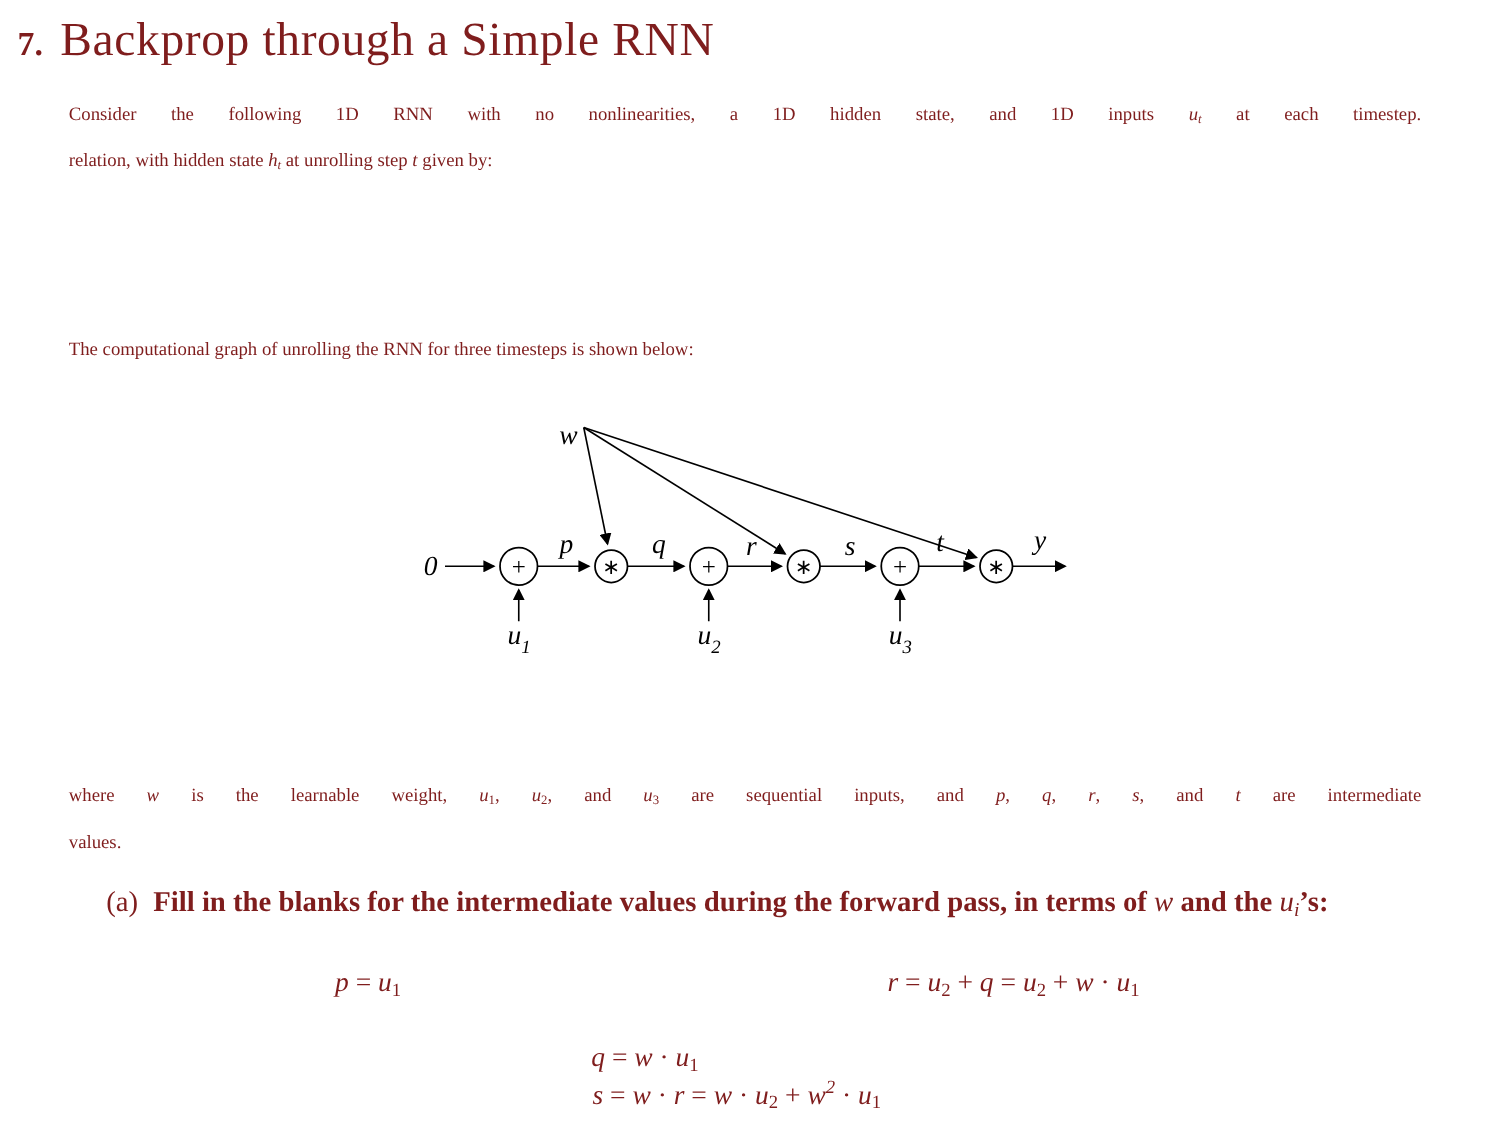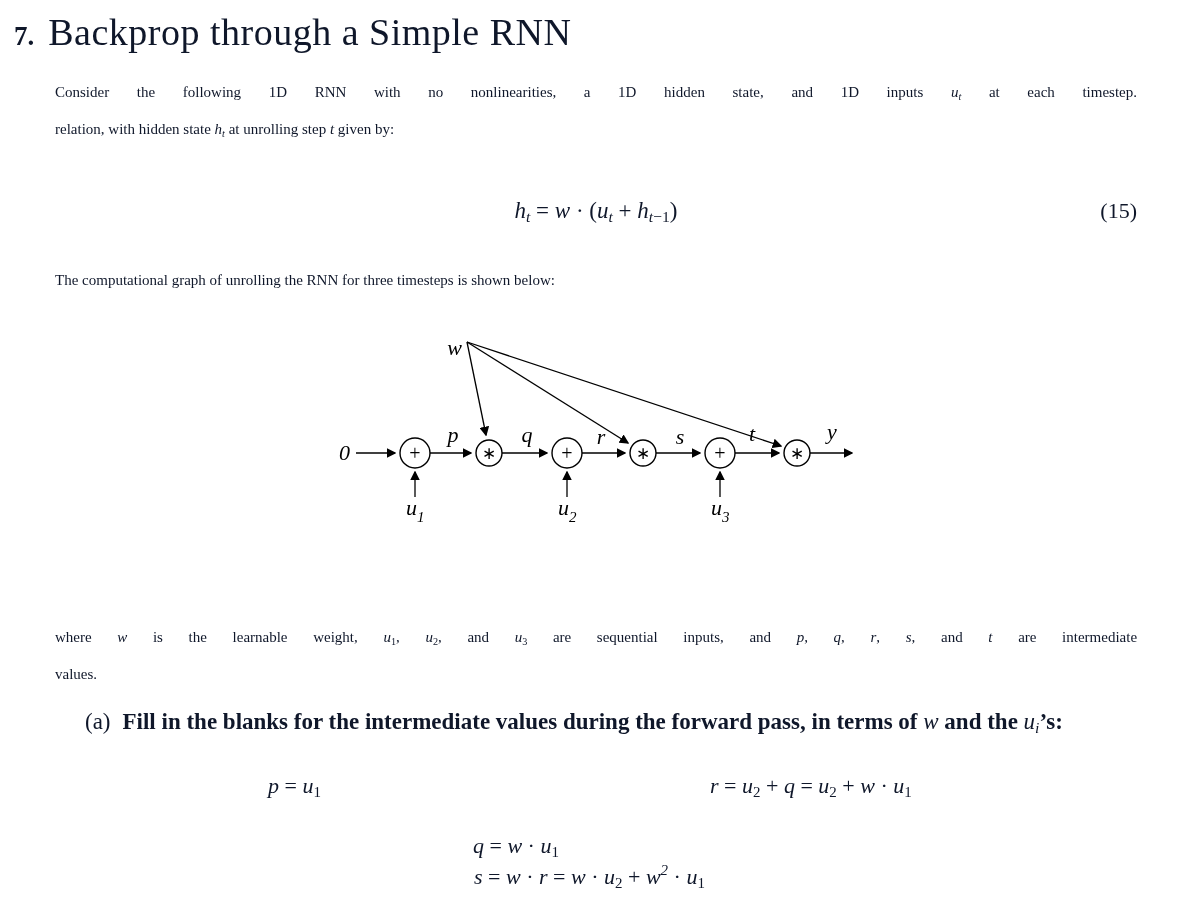--- a/index.html
+++ b/index.html
@@ -1,16 +1,16 @@
 <!DOCTYPE html>
 <html><head>
 <meta charset="utf-8">
 <style>
   html,body{margin:0;padding:0;background:#ffffff;}
-  .page{position:relative;width:1194px;height:908px;background:#fff;color:#0f172a;
+  .page{position:relative;width:1194px;height:908px;background:#fff;color:#7f1d1d;
         font-family:"Liberation Serif",serif;overflow:hidden;}
   .abs{position:absolute;}
 
   
   .title-row{top:10px;left:14px;white-space:nowrap;}
   .title-num{font-weight:700;font-size:27px;}
   .title-text{font-size:38px;font-weight:400;margin-left:14px;letter-spacing:.5px;}
 
   
   .bodytext{font-size:15px;line-height:32px;}
@@ -50,24 +50,20 @@
 
   <div class="abs title-row">
     <span class="title-num">7.</span><span class="title-text">Backprop through a Simple RNN</span>
   </div>
 
   <div class="abs block bodytext" style="top:76px;">
     <div class="jline"><span class="run-n">Consider the following 1D RNN with no nonlinearities, a 1D hidden state, and 1D inputs </span><span class="run-i">u</span><span class="run-sub">t</span><span class="run-n"> at each timestep.</span></div>
     <div><span class="run-n">relation, with hidden state </span><span class="run-i">h</span><span class="run-sub">t</span><span class="run-n"> at unrolling step </span><span class="run-i">t</span><span class="run-n"> given by:</span></div>
   </div>
 
-  <div class="abs block eq-row">
-    <span><span class="run-i">h</span><span class="run-sub">t</span><span class="run-n"> = </span><span class="run-i">w</span><span class="run-n"> · (</span><span class="run-i">u</span><span class="run-sub">t</span><span class="run-n"> + </span><span class="run-i">h</span><span class="run-sub">t</span><span class="run-dsub">−1</span><span class="run-n">)</span></span>
-    <span class="eq-num">(15)</span>
-  </div>
 
   <div class="abs block bodytext" style="top:264px;">
     <div>The computational graph of unrolling the RNN for three timesteps is shown below:</div>
   </div>
 
   <svg class="abs fig-svg" width="1194" height="215" viewBox="0 0 1194 215">
     <defs>
       <marker id="arr" viewBox="0 0 10 10" refX="8.5" refY="5" markerWidth="7.5" markerHeight="7.5" orient="auto-start-reverse">
         <path d="M0,0 L10,5 L0,10 z" fill="#000"></path>
       </marker>

